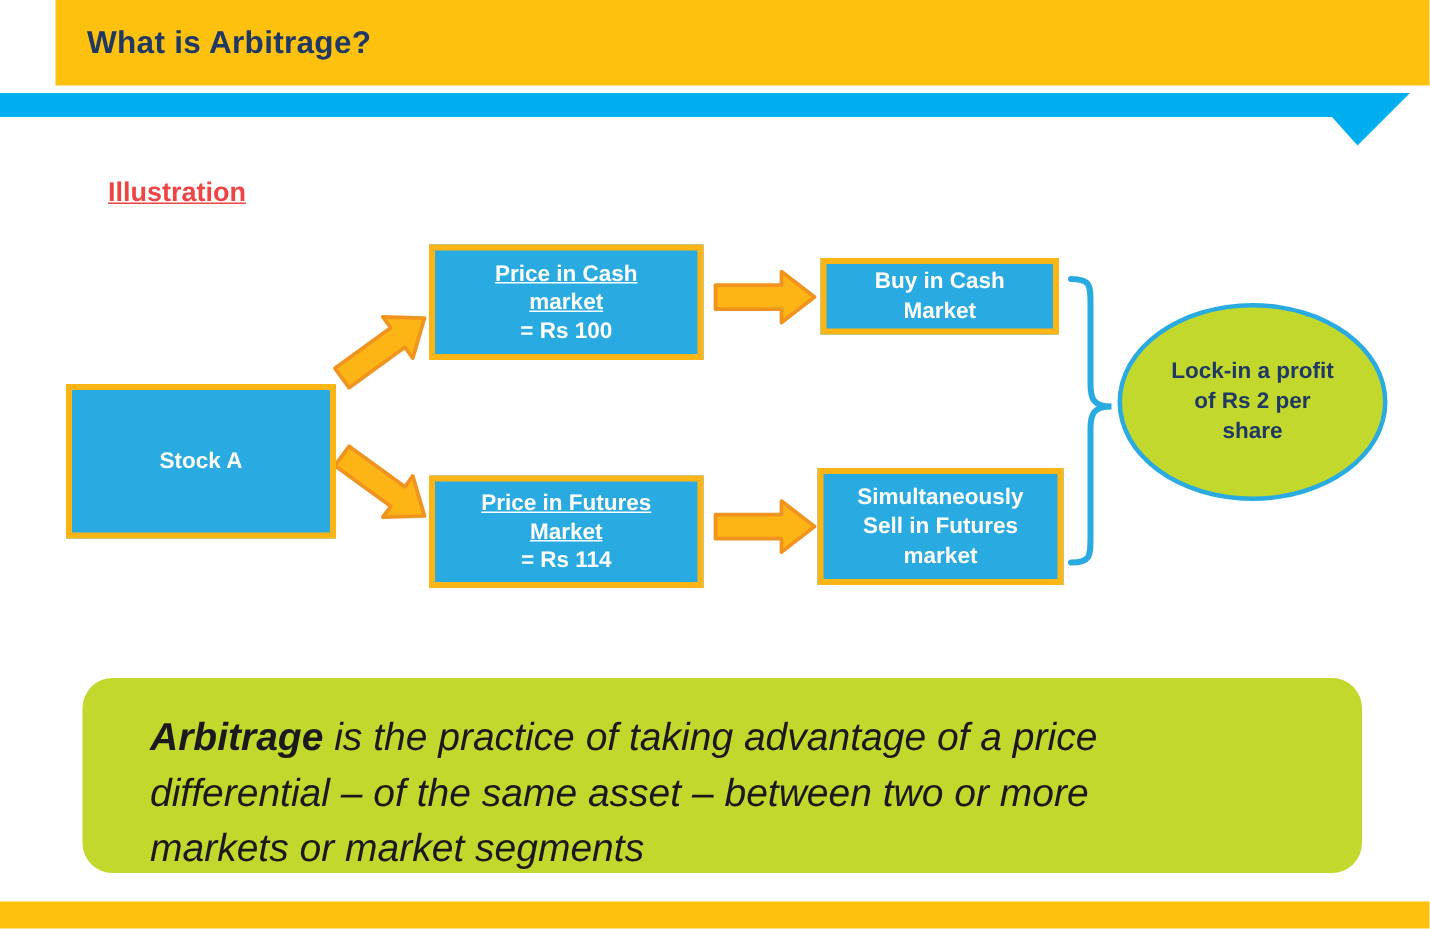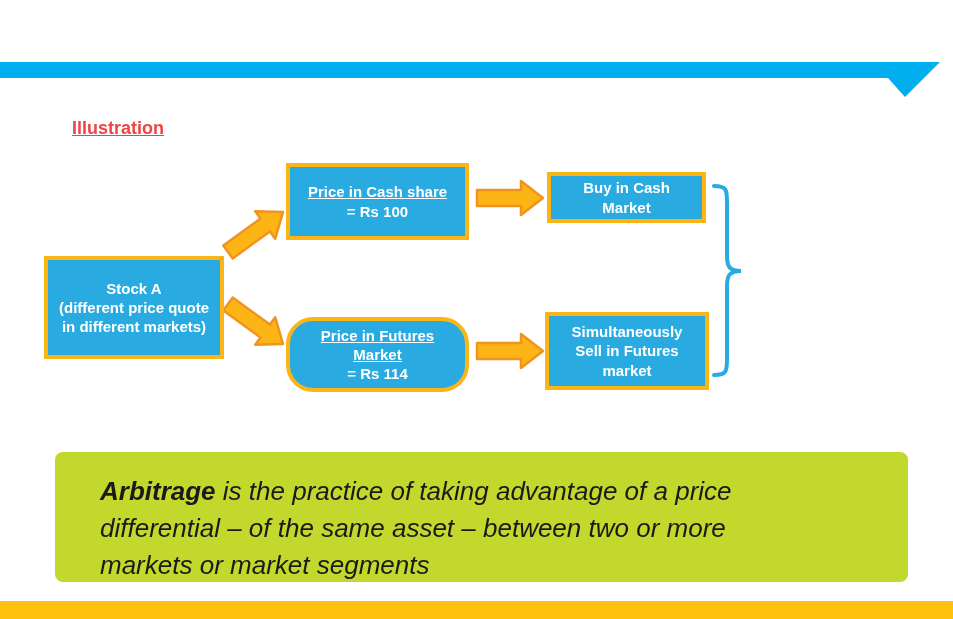--- a/index.html
+++ b/index.html
@@ -40,21 +40,21 @@
     background:var(--box-blue);
     border:4px solid var(--box-border);
     color:var(--box-text);
     font-weight:bold; font-size:15px; line-height:1.28;
     text-align:center;
     display:flex; flex-direction:column; justify-content:center; align-items:center;
   }
   .box .underlined { text-decoration:underline; }
   .stock-box   { left:44px;  top:226px; width:180px; height:103px; padding:0 4px;margin-top:30px; }
   .cash-box    { left:286px; top:163px; width:183px; height:77px;  padding:0 14px; }
-  .futures-box { left:286px; top:317px; width:183px; height:75px;  padding:12px 14px;border-radius:27px; }
+  .futures-box { left:286px; top:317px; width:183px; height:75px;  padding:12px 14px; }
   .buy-box     { left:547px; top:172px; width:159px; height:51px;  padding:0 12px; }
   .sell-box    { left:545px; top:312px; width:164px; height:78px;  padding:0 10px; }
 
   
   .result-ellipse {
     position:absolute; left:745px; top:202px; width:180px; height:132px;
     border-radius:50%;
     background:var(--ellipse-fill);
     border:3px solid var(--ellipse-border);
     display:flex; align-items:center; justify-content:center;
@@ -75,79 +75,84 @@
     fill:none;
     stroke:var(--ellipse-border);
     stroke-width:4;
     stroke-linecap:round;
   }
 
   
   .definition-box {
     position:absolute; left:55px; top:452px; width:853px; height:130px;
     background:var(--definition-bg);
-    border-radius:8px;
+    border-radius:20px;
     padding:21px 0 0 45px;
   }
   .definition-box p {
     max-width:715px;
     font-size:26px; font-style:italic; color:var(--dark-text);
     line-height:1.42;
   }
   .definition-box .def-term { font-weight:bold; font-style:italic; }
 
   
   .bottom-bar {
     position:absolute; left:0; right:0; bottom:0; height:18px;
     background:var(--header-yellow);
   }
 </style>
 </head>
 <body>
 
 <div class="slide">
 
+  <div class="header-bar">
+    <h1>What is Arbitrage?</h1>
+  </div>
 
   <svg class="svg-layer" viewBox="0 0 953 619" aria-hidden="true">
     <polygon class="accent" points="0,62 940,62 905,97 888,78 0,78"></polygon>
   </svg>
 
   <div class="section-heading">Illustration</div>
 
   <svg class="svg-layer" viewBox="0 0 953 619" aria-hidden="true">
     <polygon class="connector-arrow" points="0,-8 46,-8 46,-17 68,0 46,17 46,8 0,8" transform="translate(228,252) rotate(-36)"></polygon>
     <polygon class="connector-arrow" points="0,-8 46,-8 46,-17 68,0 46,17 46,8 0,8" transform="translate(228,304) rotate(36)"></polygon>
     <polygon class="connector-arrow" points="0,-8 44,-8 44,-17 66,0 44,17 44,8 0,8" transform="translate(477,198)"></polygon>
     <polygon class="connector-arrow" points="0,-8 44,-8 44,-17 66,0 44,17 44,8 0,8" transform="translate(477,351)"></polygon>
     <path class="brace" d="M 714 186 C 727 186 727 190 727 203 L 727 256 C 727 266 729 271 741 271 C 729 271 727 276 727 286 L 727 358 C 727 371 727 375 714 375"></path>
   </svg>
 
   <div class="box stock-box">
     <div>Stock A</div>
-    <div>(different price quote in different markets)</div>
   </div>
 
   <div class="box cash-box">
-    <span class="underlined">Price in Cash share</span>
+    <span class="underlined">Price in Cash market</span>
     <span>= Rs 100</span>
   </div>
 
   <div class="box futures-box">
     <span class="underlined">Price in Futures Market</span>
     <span>= Rs 114</span>
   </div>
 
   <div class="box buy-box">
     <span>Buy in Cash Market</span>
   </div>
 
   <div class="box sell-box">
     <span>Simultaneously Sell in Futures market</span>
   </div>
 
+  <div class="result-ellipse">
+    <span>Lock-in a profit of Rs 2 per share</span>
+  </div>
 
   <div class="definition-box">
     <p><span class="def-term">Arbitrage</span><span> is the practice of taking advantage of a price differential – of the same asset – between two or more markets or market segments</span></p>
   </div>
 
   <div class="bottom-bar"></div>
 
 </div>
 
 </body></html>

